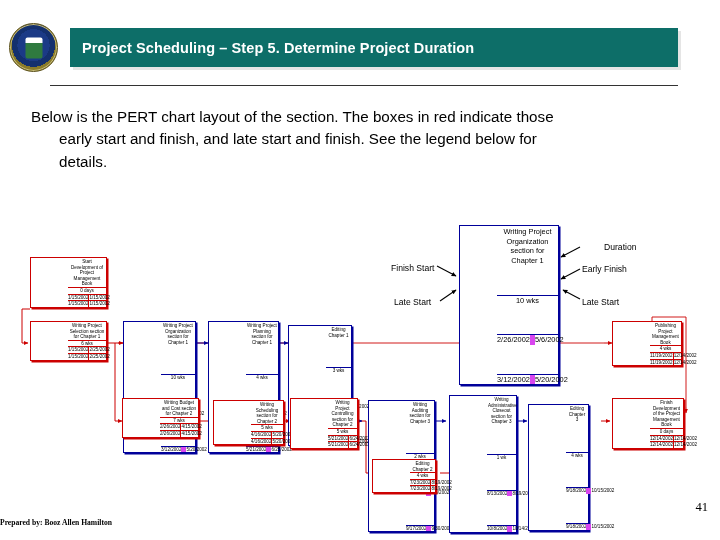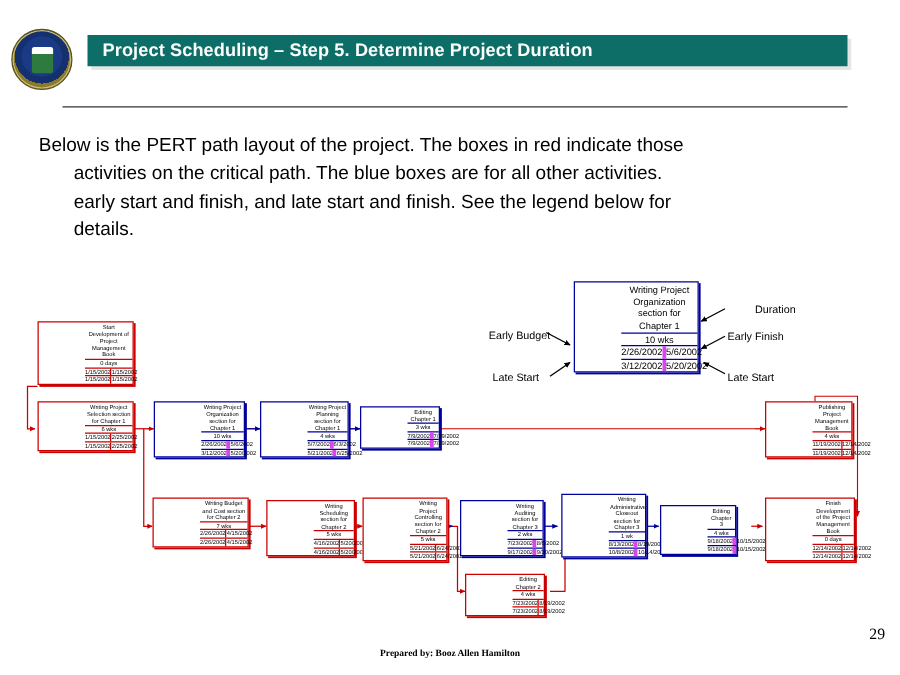--- a/index.html
+++ b/index.html
@@ -18,21 +18,21 @@
     border:1px solid #5a4f18;
     box-shadow:0 0 0 1px #c8bd7a inset;
   }
   .seal:after{
     content:"";position:absolute;left:50%;top:52%;
     transform:translate(-50%,-50%);
     width:17px;height:21px;border-radius:2px;
     background:linear-gradient(180deg,#ffffff 0 26%, #2f7a3f 26% 100%);
   }
   .title-bar{
-    position:absolute;left:70px;top:28px;width:608px;height:25px;
+    position:absolute;left:70px;top:28px;width:608px;height:39px;
     background:#0d6e68;
     display:flex;align-items:center;
     box-shadow:3px 3px 0 rgba(0,0,0,.10);
   }
   .title-bar .t{
     color:#ffffff;font-size:14.5px;font-weight:bold;
     padding-left:12px;letter-spacing:.1px;white-space:nowrap;
   }
   .hr-rule{
     position:absolute;left:50px;top:85px;width:628px;height:0;
@@ -59,56 +59,55 @@
     padding-left:37px;
   }
   .node.red{border:1px solid #cc0000;box-shadow:1.5px 1.5px 0 #cc0000;}
   .node.blue{border:1px solid #00009a;box-shadow:1.5px 1.5px 0 #00009a;}
   .node .nm{display:block;padding:1px 1px 0;font-weight:normal;}
   .node .dur{display:block;}
   .node .r2{display:flex;}
   .node .r2 > span{flex:1 1 50%;}
   .node.red .dur,.node.red .r2{border-top:1px solid #cc0000;}
   .node.red .r2 > span + span{border-left:1px solid #cc0000;}
-  .node.blue .dur,.node.blue .r2{border-top:1px solid #00009a;}
-  .node.blue .r2 > span + span{border-left:3px solid #d946ef;}
+  .node.blue .dur,.node.blue .r2{border-top:1px solid #00009a;margin-top:29px;}
+  .node.blue .r2 > span + span{border-left:5px solid #d946ef;}
   
   .node.legend{font-size:7.4px;line-height:1.3;}
   
   .footer{
     position:absolute;left:0;right:0;bottom:0;height:46px;
   }
   .f-mod{
     position:absolute;right:52px;top:6px;
     font-family:"Liberation Serif", serif;font-size:12.6px;color:#000;
   }
   .f-pg{
     position:absolute;right:12px;top:6px;
     font-family:"Liberation Serif", serif;font-size:12.6px;color:#000;
   }
   .f-prep{
-    position:absolute;left:0;right:0;top:24px;text-align:center;
+    position:absolute;left:0;right:0;top:24px;
     font-family:"Liberation Serif", serif;font-size:7.6px;font-weight:bold;color:#000;
   }
 </style>
 </head>
 <body>
 
 <div id="slide">
 
   <div class="seal"></div>
 
   <div class="title-bar">
     <span class="t">Project Scheduling – Step 5. Determine Project Duration</span>
   </div>
   <div class="hr-rule"></div>
 
   <div class="body-copy">
-    <span class="ln">Below is the PERT path layout of the project.  The boxes in red indicate those</span>
-    <span class="ln ind">activities on the critical path.  The blue boxes are for all other activities.</span>
+    <span class="ln">Below is the PERT chart layout of the section.  The boxes in red indicate those</span>
     <span class="ln ind">early start and finish, and late start and finish.  See the legend below for</span>
     <span class="ln ind">details.</span>
   </div>
 
   <div id="pert">
 
     <svg class="arrows" viewBox="0 0 720 280">
       <defs>
         <marker id="ar-r" markerWidth="5" markerHeight="5" refX="4.2" refY="2" orient="auto">
           <path d="M0,0 L4.5,2 L0,4 z" fill="#cc0000"></path>
@@ -148,21 +147,21 @@
         <path d="M279,118 L288,118" marker-end="url(#ab-r)"></path>
 
         <path d="M435,196 L446,196" marker-end="url(#ab-r)"></path>
 
         <path d="M517,196 L527,196" marker-end="url(#ab-r)"></path>
 
         <path d="M352,196 L362,196" marker-end="url(#ab-r)"></path>
       </g>
     </svg>
 
-    <div class="lgd-lbl" style="left:391px;top:38px;">Early Budget</div>
+    <div class="lgd-lbl" style="left:391px;top:38px;">Finish Start</div>
     <div class="lgd-lbl" style="left:394px;top:72px;">Late Start</div>
     <div class="lgd-lbl" style="left:604px;top:17px;">Duration</div>
     <div class="lgd-lbl" style="left:582px;top:39px;">Early Finish</div>
     <div class="lgd-lbl" style="left:582px;top:72px;">Late Start</div>
 
     <svg class="arrows" viewBox="0 0 720 280">
       <defs>
         <marker id="lm" markerWidth="5" markerHeight="5" refX="4" refY="2" orient="auto">
           <path d="M0,0 L4.5,2 L0,4 z" fill="#000"></path>
         </marker>
@@ -356,17 +355,17 @@
         </span>
         <span class="r2">
           <span>7/23/2002</span>
           <span>8/19/2002</span>
         </span>
       </div>
 
   </div>
 
   <div class="footer">
-    <span class="f-pg">29</span>
+    <span class="f-pg">41</span>
     <span class="f-prep">Prepared by: Booz Allen Hamilton</span>
   </div>
 
 </div>
 
 </body></html>

